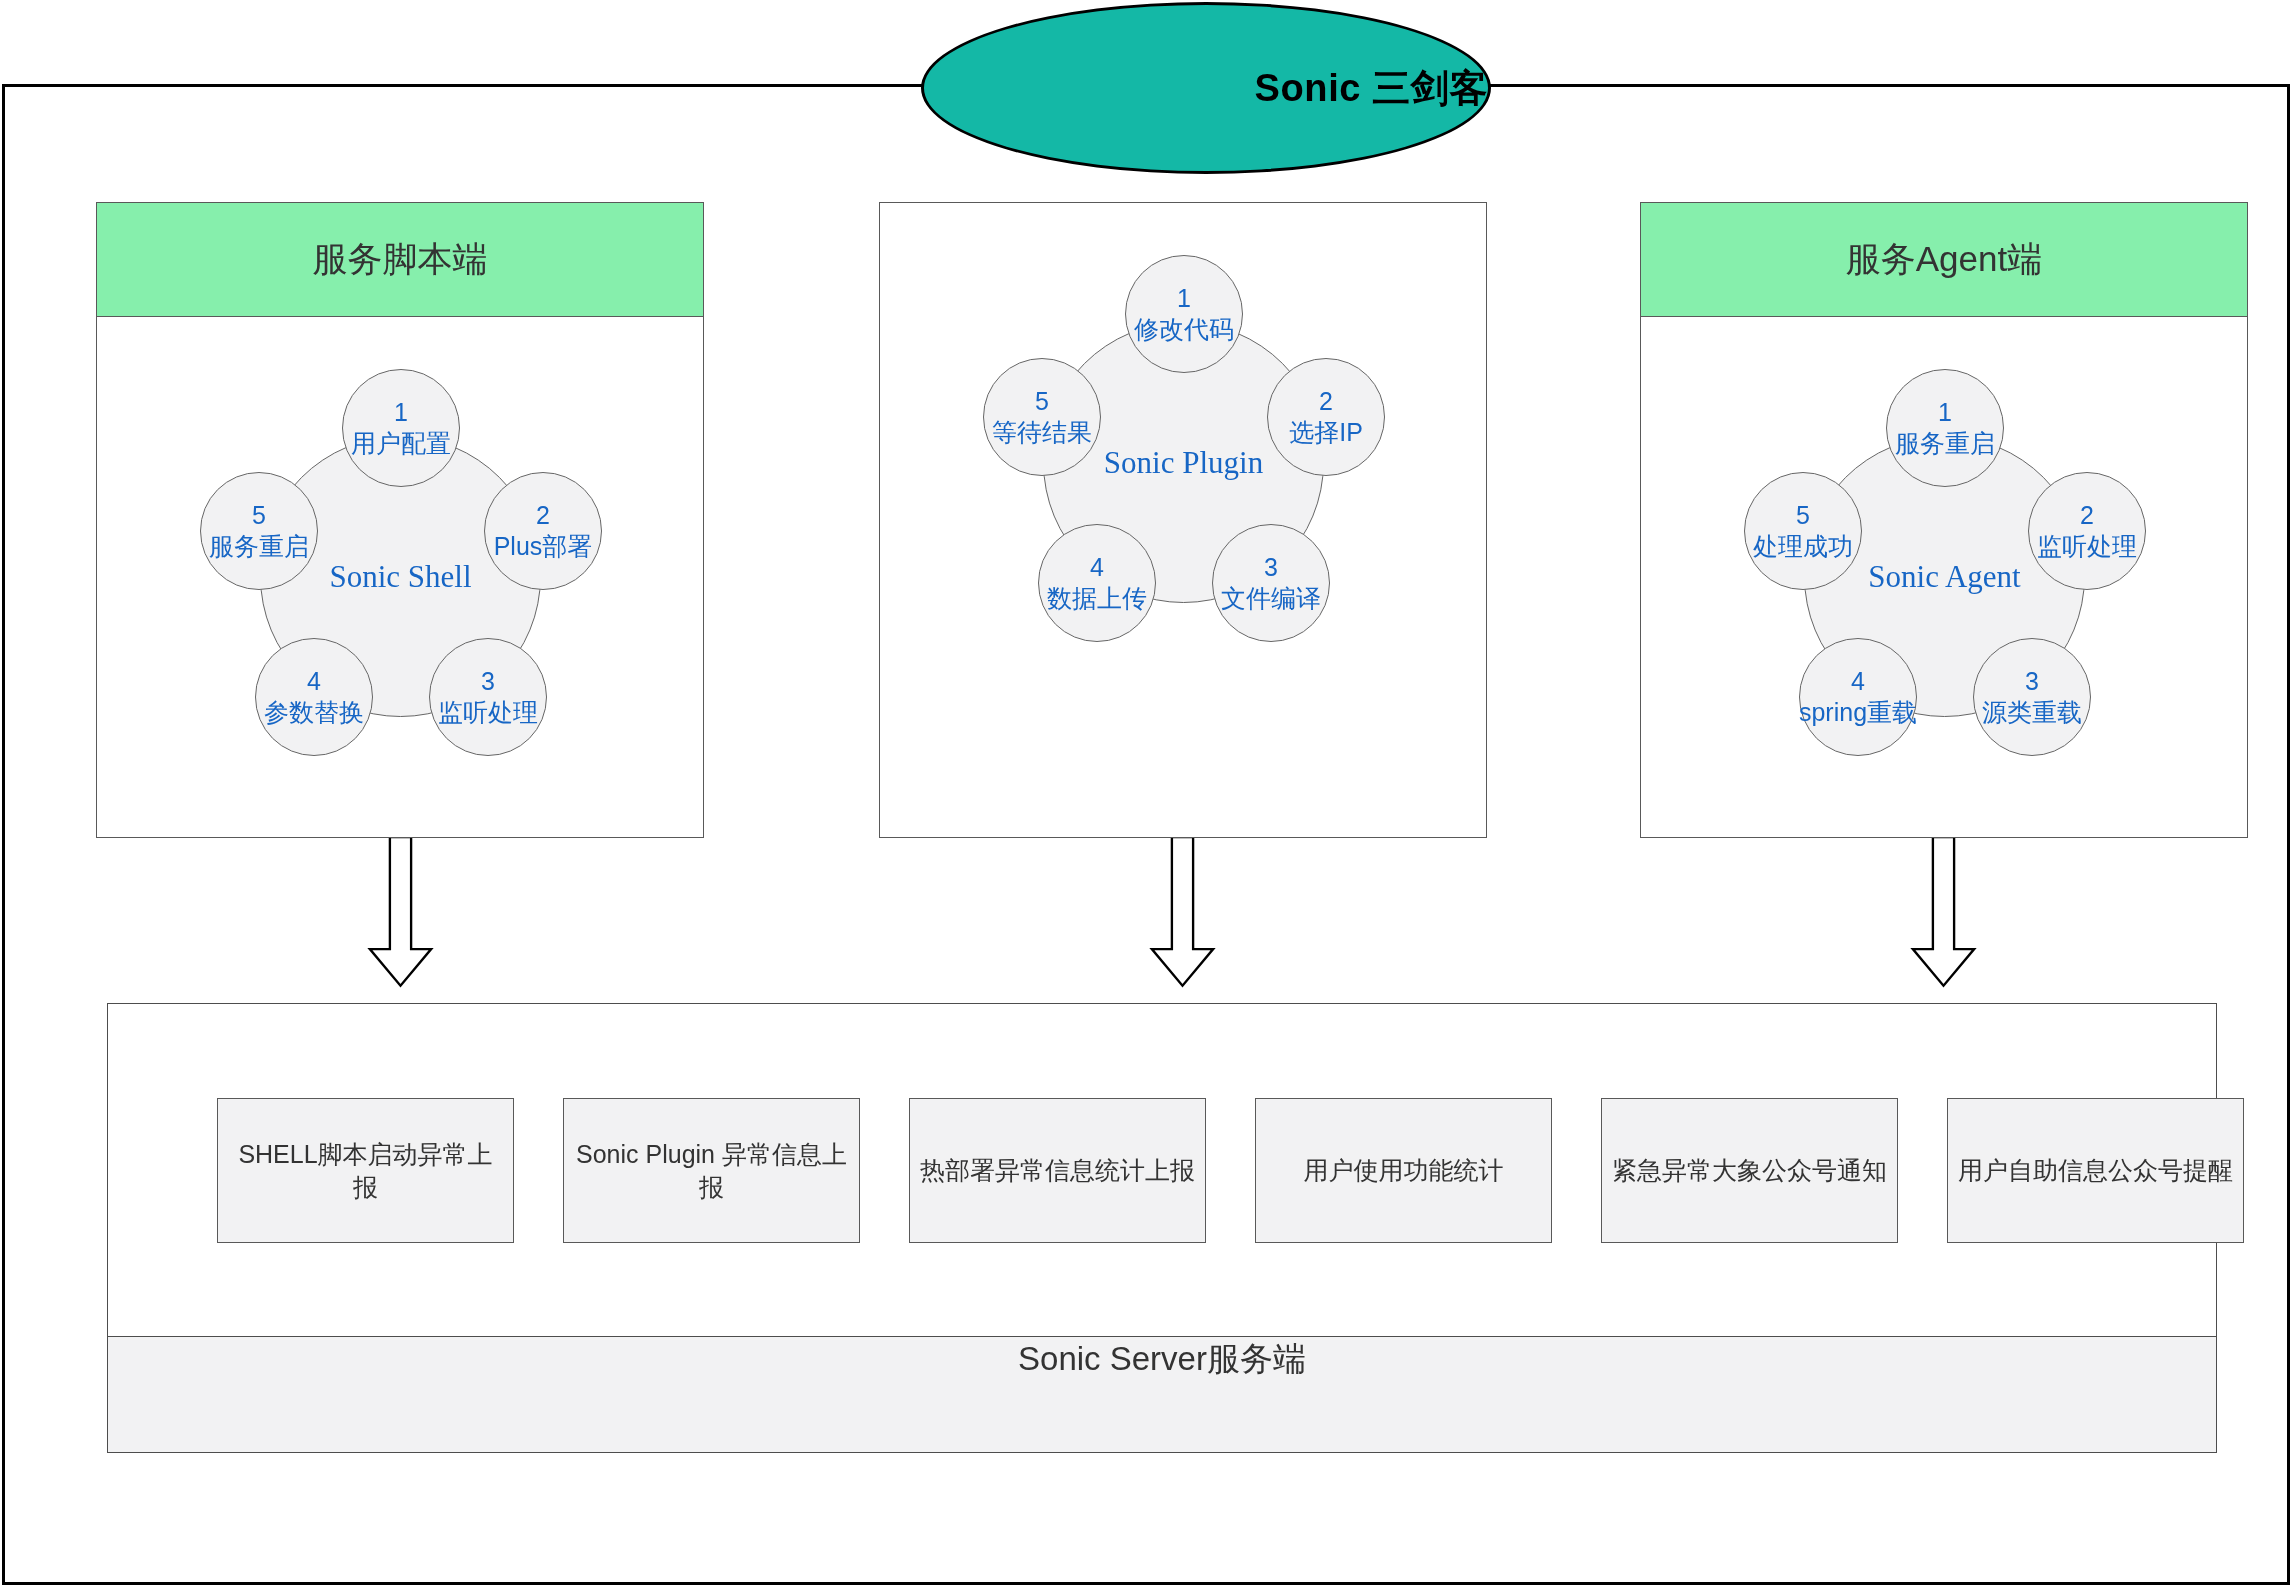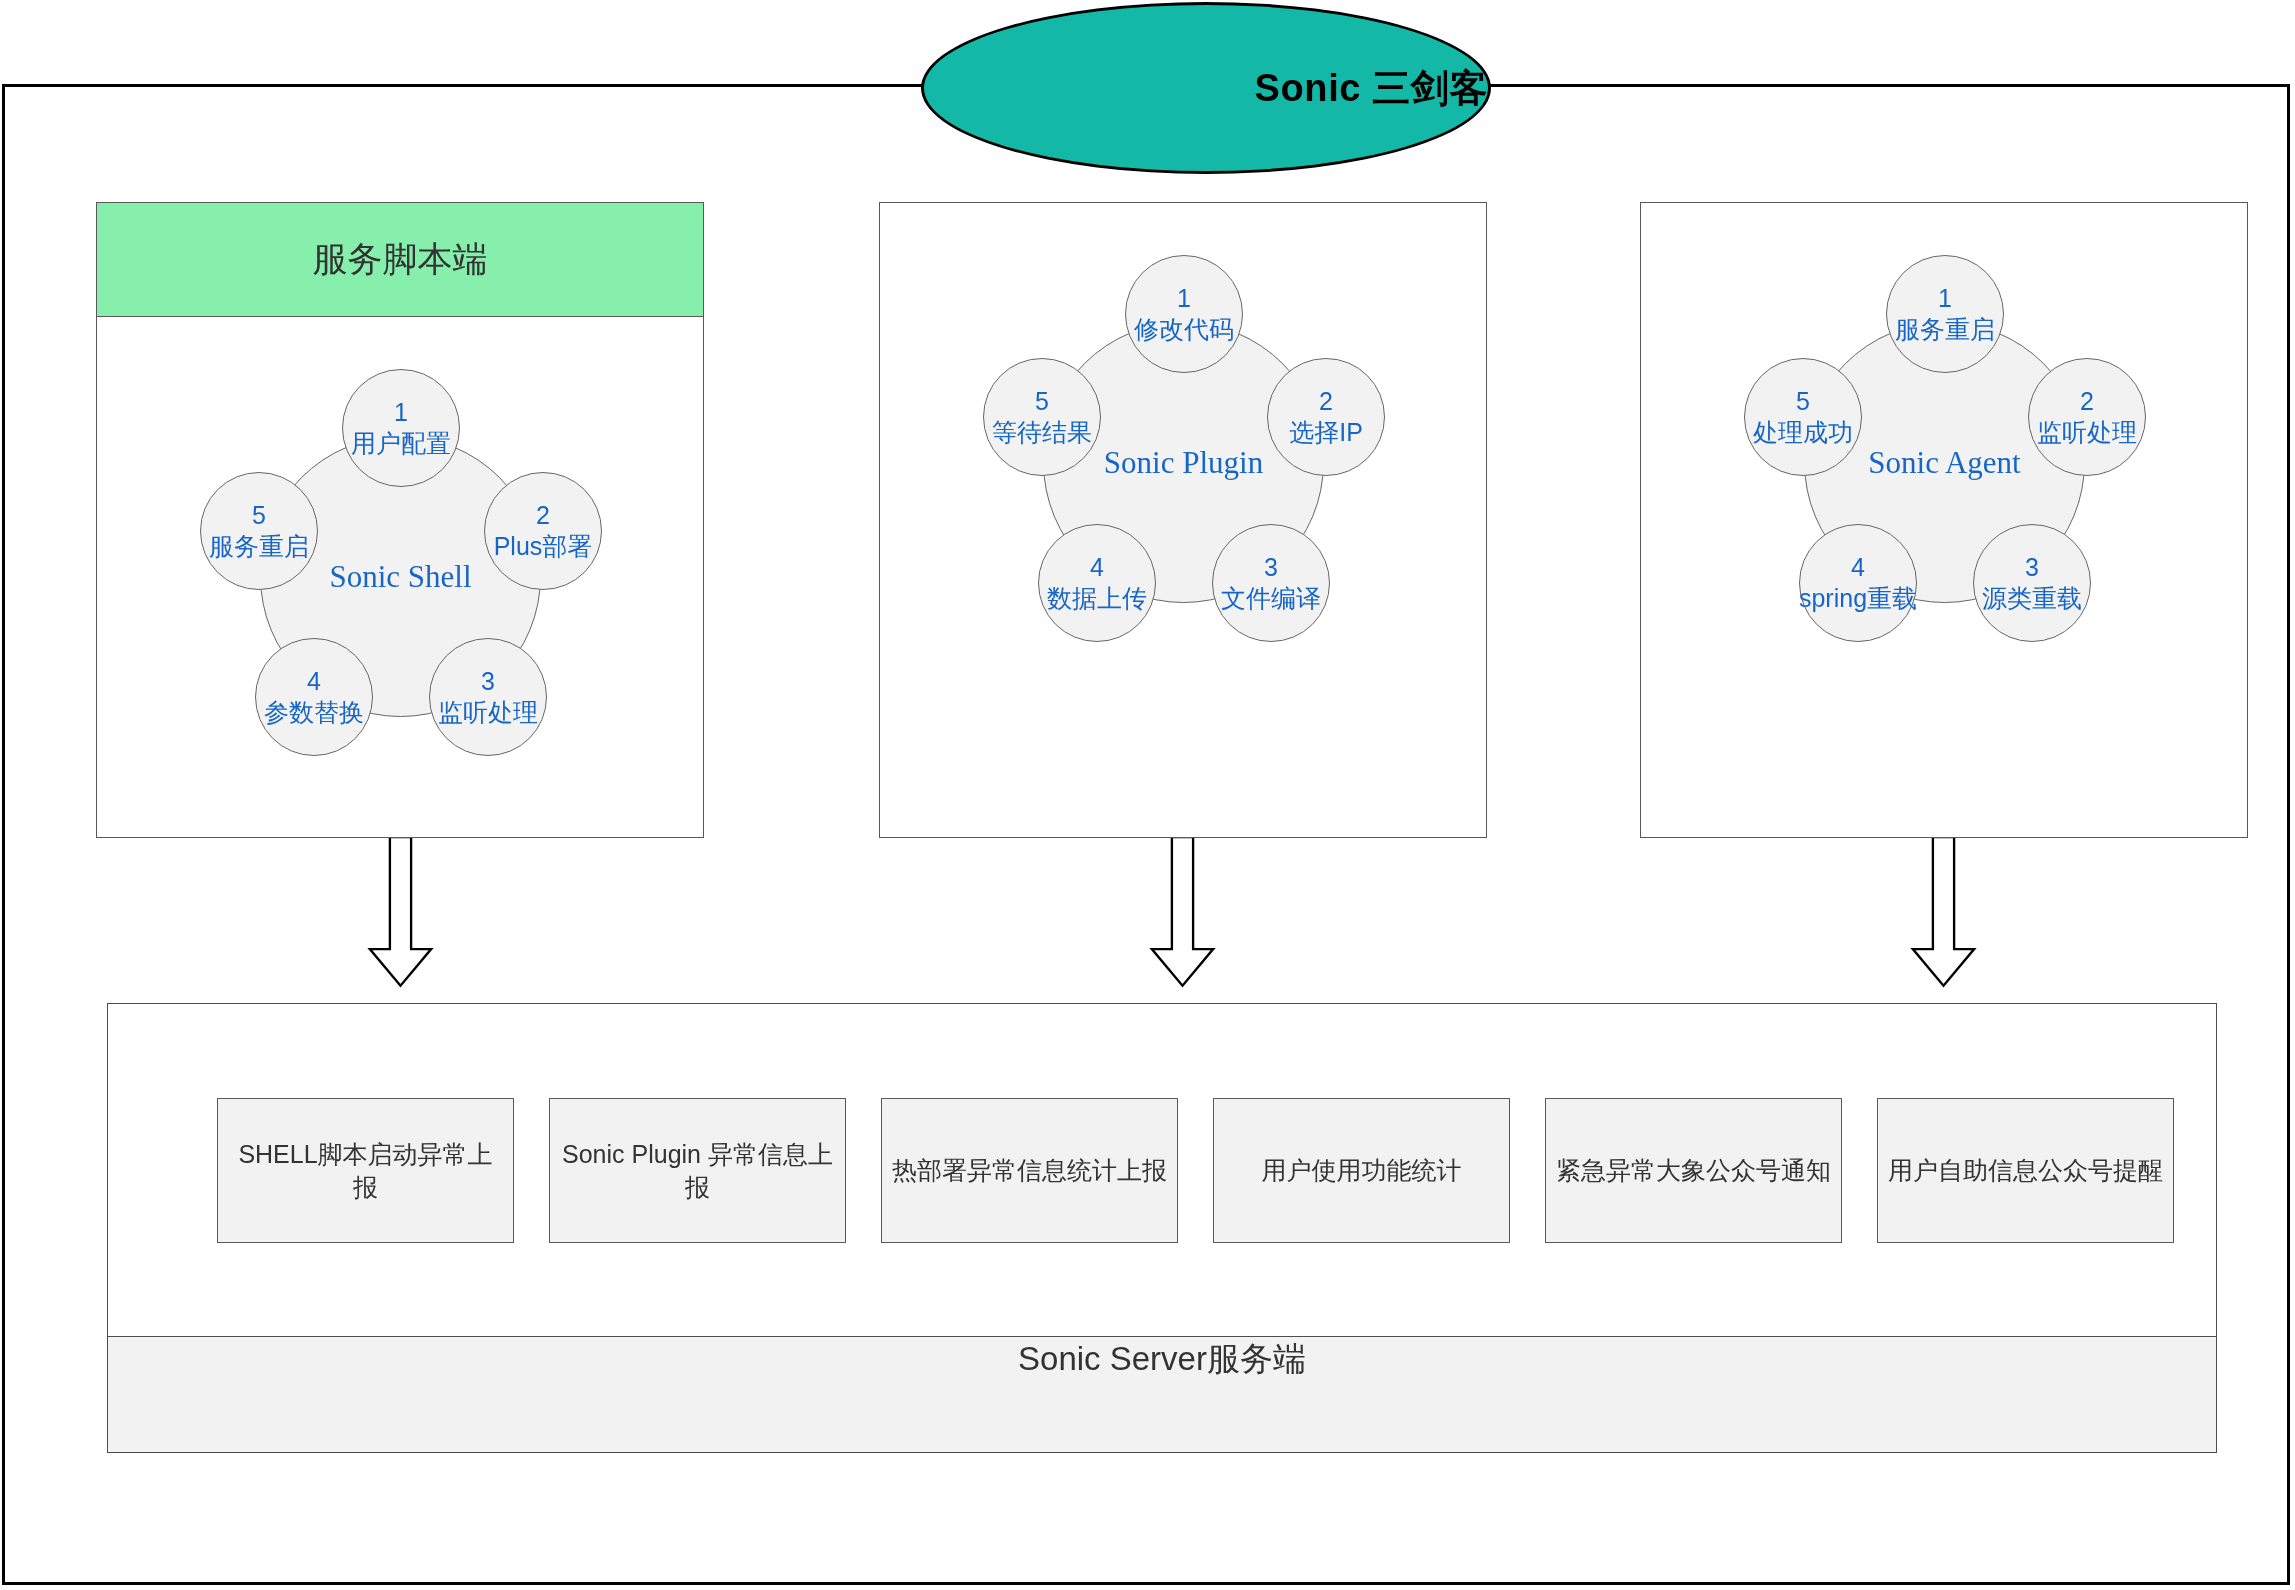--- a/index.html
+++ b/index.html
@@ -44,21 +44,21 @@
   .panel.pos1{left:96px;} .panel.pos2{left:879px;} .panel.pos3{left:1640px;}
 
   
   .arrow{position:absolute;top:836px;width:71px;height:152px;z-index:2;}
   .arrow.a1{left:365px;} .arrow.a2{left:1147px;} .arrow.a3{left:1908px;}
 
   
   .server{position:absolute;left:107px;top:1003px;width:2110px;height:450px;
     background:#fff;border:1.8px solid #4d4d4d;box-sizing:border-box;z-index:3;}
   .server-boxes{position:absolute;left:0;top:94px;width:100%;
-    display:flex;padding:0 46px 0 109px;gap:35px;box-sizing:border-box;}
+    display:flex;padding:0 46px 0 109px;gap:49px;box-sizing:border-box;}
   .sbox{flex:none;width:297px;height:145px;background:#F2F2F3;border:1.8px solid #595959;
     box-sizing:border-box;display:flex;align-items:center;justify-content:center;
     text-align:center;padding:0 8.3px;}
   .sbox .b{font-size:25px;color:#333;}
   .server-footer{position:absolute;left:0;bottom:0;width:100%;height:116px;
     background:#F2F2F3;border-top:1.8px solid #4d4d4d;box-sizing:border-box;
     display:flex;align-items:flex-start;justify-content:center;}
   .server-footer .f{font-size:33px;color:#333;}
 </style>
 </head>
@@ -125,20 +125,23 @@
         <span class="l">数据上传</span>
       </div>
       <div class="step p5">
         <span class="n">5</span>
         <span class="l">等待结果</span>
       </div>
     </div>
   </div>
 
   <div class="panel pos3">
+    <div class="panel-header">
+      <span class="h">服务Agent端</span>
+    </div>
     <div class="panel-body">
       <div class="core-circle">
         <span class="c">Sonic Agent</span>
       </div>
       <div class="step p1">
         <span class="n">1</span>
         <span class="l">服务重启</span>
       </div>
       <div class="step p2">
         <span class="n">2</span>

